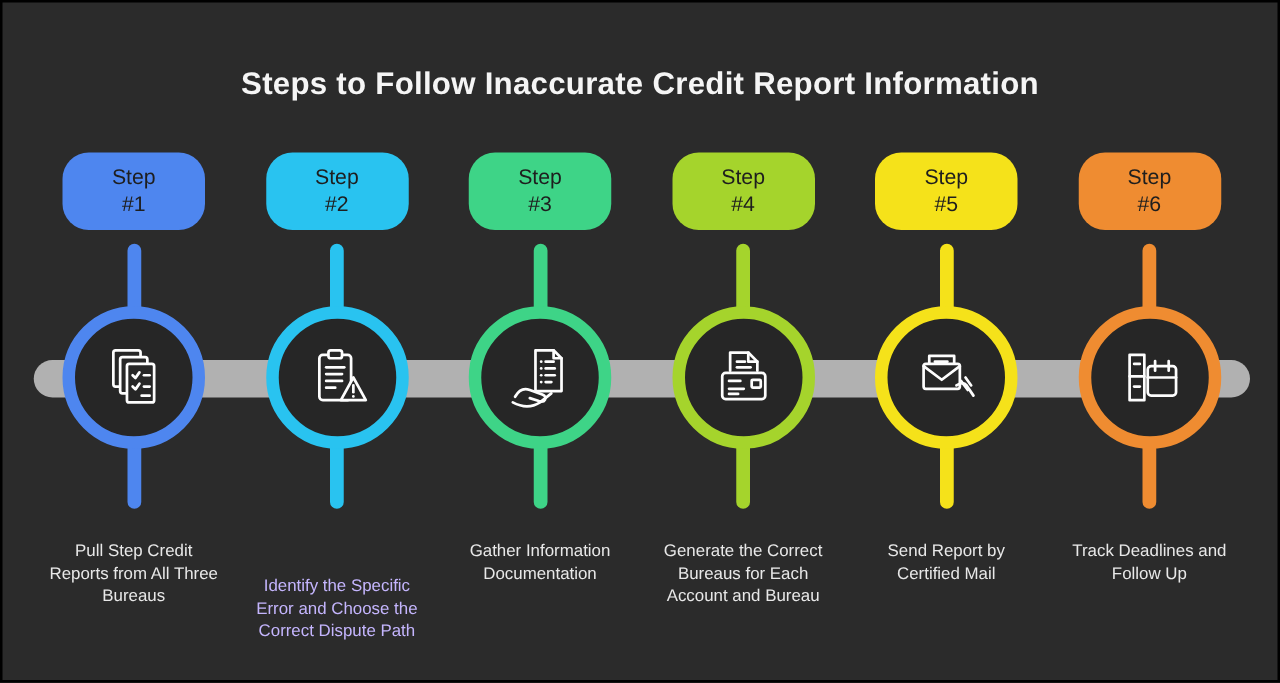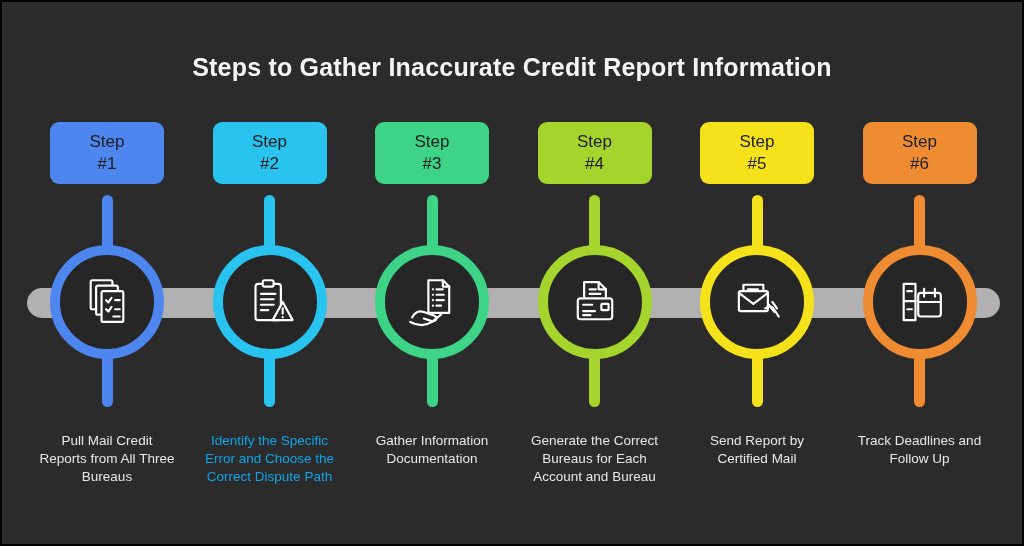--- a/index.html
+++ b/index.html
@@ -13,21 +13,21 @@
     text-align:center; color:#f5f5f5; font-size:25px; font-weight:bold;
     letter-spacing:0.2px;
   }
   .timeline-bar {
     position:absolute; left:25px; top:286px; width:973px; height:30px;
     border-radius:15px; background:#b1b1b1; z-index:1;
   }
   .step-col { position:absolute; top:0; width:162px; height:100%; }
   .badge {
     position:absolute; top:120px; left:24px; width:114px; height:62px;
-    border-radius:9px; display:flex; flex-direction:column;
+    border-radius:21px; display:flex; flex-direction:column;
     align-items:center; justify-content:center;
     color:#1e1e1e; font-size:17px; line-height:22px; z-index:4;
   }
   .vline {
     position:absolute; top:193px; left:75.5px; width:11px; height:212px;
     border-radius:6px; z-index:2;
   }
   .circle {
     position:absolute; top:243px; left:24px; width:94px; height:94px;
     border-radius:50%; border:10px solid #888; background:#262626;
@@ -41,63 +41,63 @@
   .icon-wrap svg {
     width:58px; height:58px; stroke:#fdfdfd; fill:none;
     stroke-width:2.4; stroke-linecap:round; stroke-linejoin:round;
   }
   .icon-wrap svg .f { fill:#262626; }
 </style>
 </head>
 <body>
 
 <div class="canvas" style="background: rgb(43, 43, 43); border-color: rgb(0, 0, 0);">
-  <div class="title" style="color: rgb(245, 245, 245);">Steps to Gather Inaccurate Credit Report Information</div>
+  <div class="title" style="color: rgb(245, 245, 245);">Steps to Follow Inaccurate Credit Report Information</div>
   <div class="timeline-bar" style="background: rgb(177, 177, 177);"></div>
   <div id="steps-layer">
       <div class="step-col" style="left: 24px;">
     <div class="badge" style="background: rgb(78, 134, 239); color: rgb(30, 30, 30);">
       <span>Step</span>
       <span>#1</span>
     </div>
     <div class="vline" style="background: rgb(78, 134, 239);"></div>
     <div class="circle" style="border-color: rgb(78, 134, 239);">
       <div class="icon-wrap"><svg viewBox="0 0 64 64">
               <rect class="f" x="14" y="8" width="24" height="32" rx="2"></rect>
               <rect class="f" x="20" y="14" width="24" height="32" rx="2"></rect>
               <rect class="f" x="26" y="20" width="24" height="34" rx="2"></rect>
               <polyline points="31,30 33.5,32.5 37,27.5"></polyline>
               <line x1="41" y1="30" x2="46" y2="30"></line>
               <polyline points="31,40 33.5,42.5 37,37.5"></polyline>
               <line x1="41" y1="40" x2="46" y2="40"></line>
               <line x1="39" y1="48" x2="46" y2="48"></line>
             </svg></div>
     </div>
-    <div class="label" style="color: rgb(232, 232, 232);">Pull Mail Credit Reports from All Three Bureaus</div>
+    <div class="label" style="color: rgb(232, 232, 232);">Pull Step Credit Reports from All Three Bureaus</div>
   </div>
       <div class="step-col" style="left: 186.5px;">
     <div class="badge" style="background: rgb(41, 195, 240); color: rgb(30, 30, 30);">
       <span>Step</span>
       <span>#2</span>
     </div>
     <div class="vline" style="background: rgb(41, 195, 240);"></div>
     <div class="circle" style="border-color: rgb(41, 195, 240);">
       <div class="icon-wrap"><svg viewBox="0 0 64 64">
               <rect class="f" x="16" y="12" width="28" height="40" rx="3"></rect>
               <rect class="f" x="24" y="8" width="12" height="7" rx="2"></rect>
               <line x1="22" y1="23" x2="38" y2="23"></line>
               <line x1="22" y1="29" x2="36" y2="29"></line>
               <line x1="22" y1="35" x2="36" y2="35"></line>
               <line x1="22" y1="41" x2="30" y2="41"></line>
               <path class="f" d="M46,32 L57,52 L35,52 Z"></path>
               <line x1="46" y1="39" x2="46" y2="45"></line>
               <line x1="46" y1="48.6" x2="46" y2="48.7"></line>
             </svg></div>
     </div>
-    <div class="label" style="color: #0ea5e9;">Identify the Specific Error and Choose the Correct Dispute Path</div>
+    <div class="label" style="color: #c4b5fd; margin-top: 28px;">Identify the Specific Error and Choose the Correct Dispute Path</div>
   </div>
       <div class="step-col" style="left: 349px;">
     <div class="badge" style="background: rgb(62, 212, 135); color: rgb(30, 30, 30);">
       <span>Step</span>
       <span>#3</span>
     </div>
     <div class="vline" style="background: rgb(62, 212, 135);"></div>
     <div class="circle" style="border-color: rgb(62, 212, 135);">
       <div class="icon-wrap"><svg viewBox="0 0 64 64">
               <path class="f" d="M28,8 h16 l7,7 v29 h-23 z"></path>

